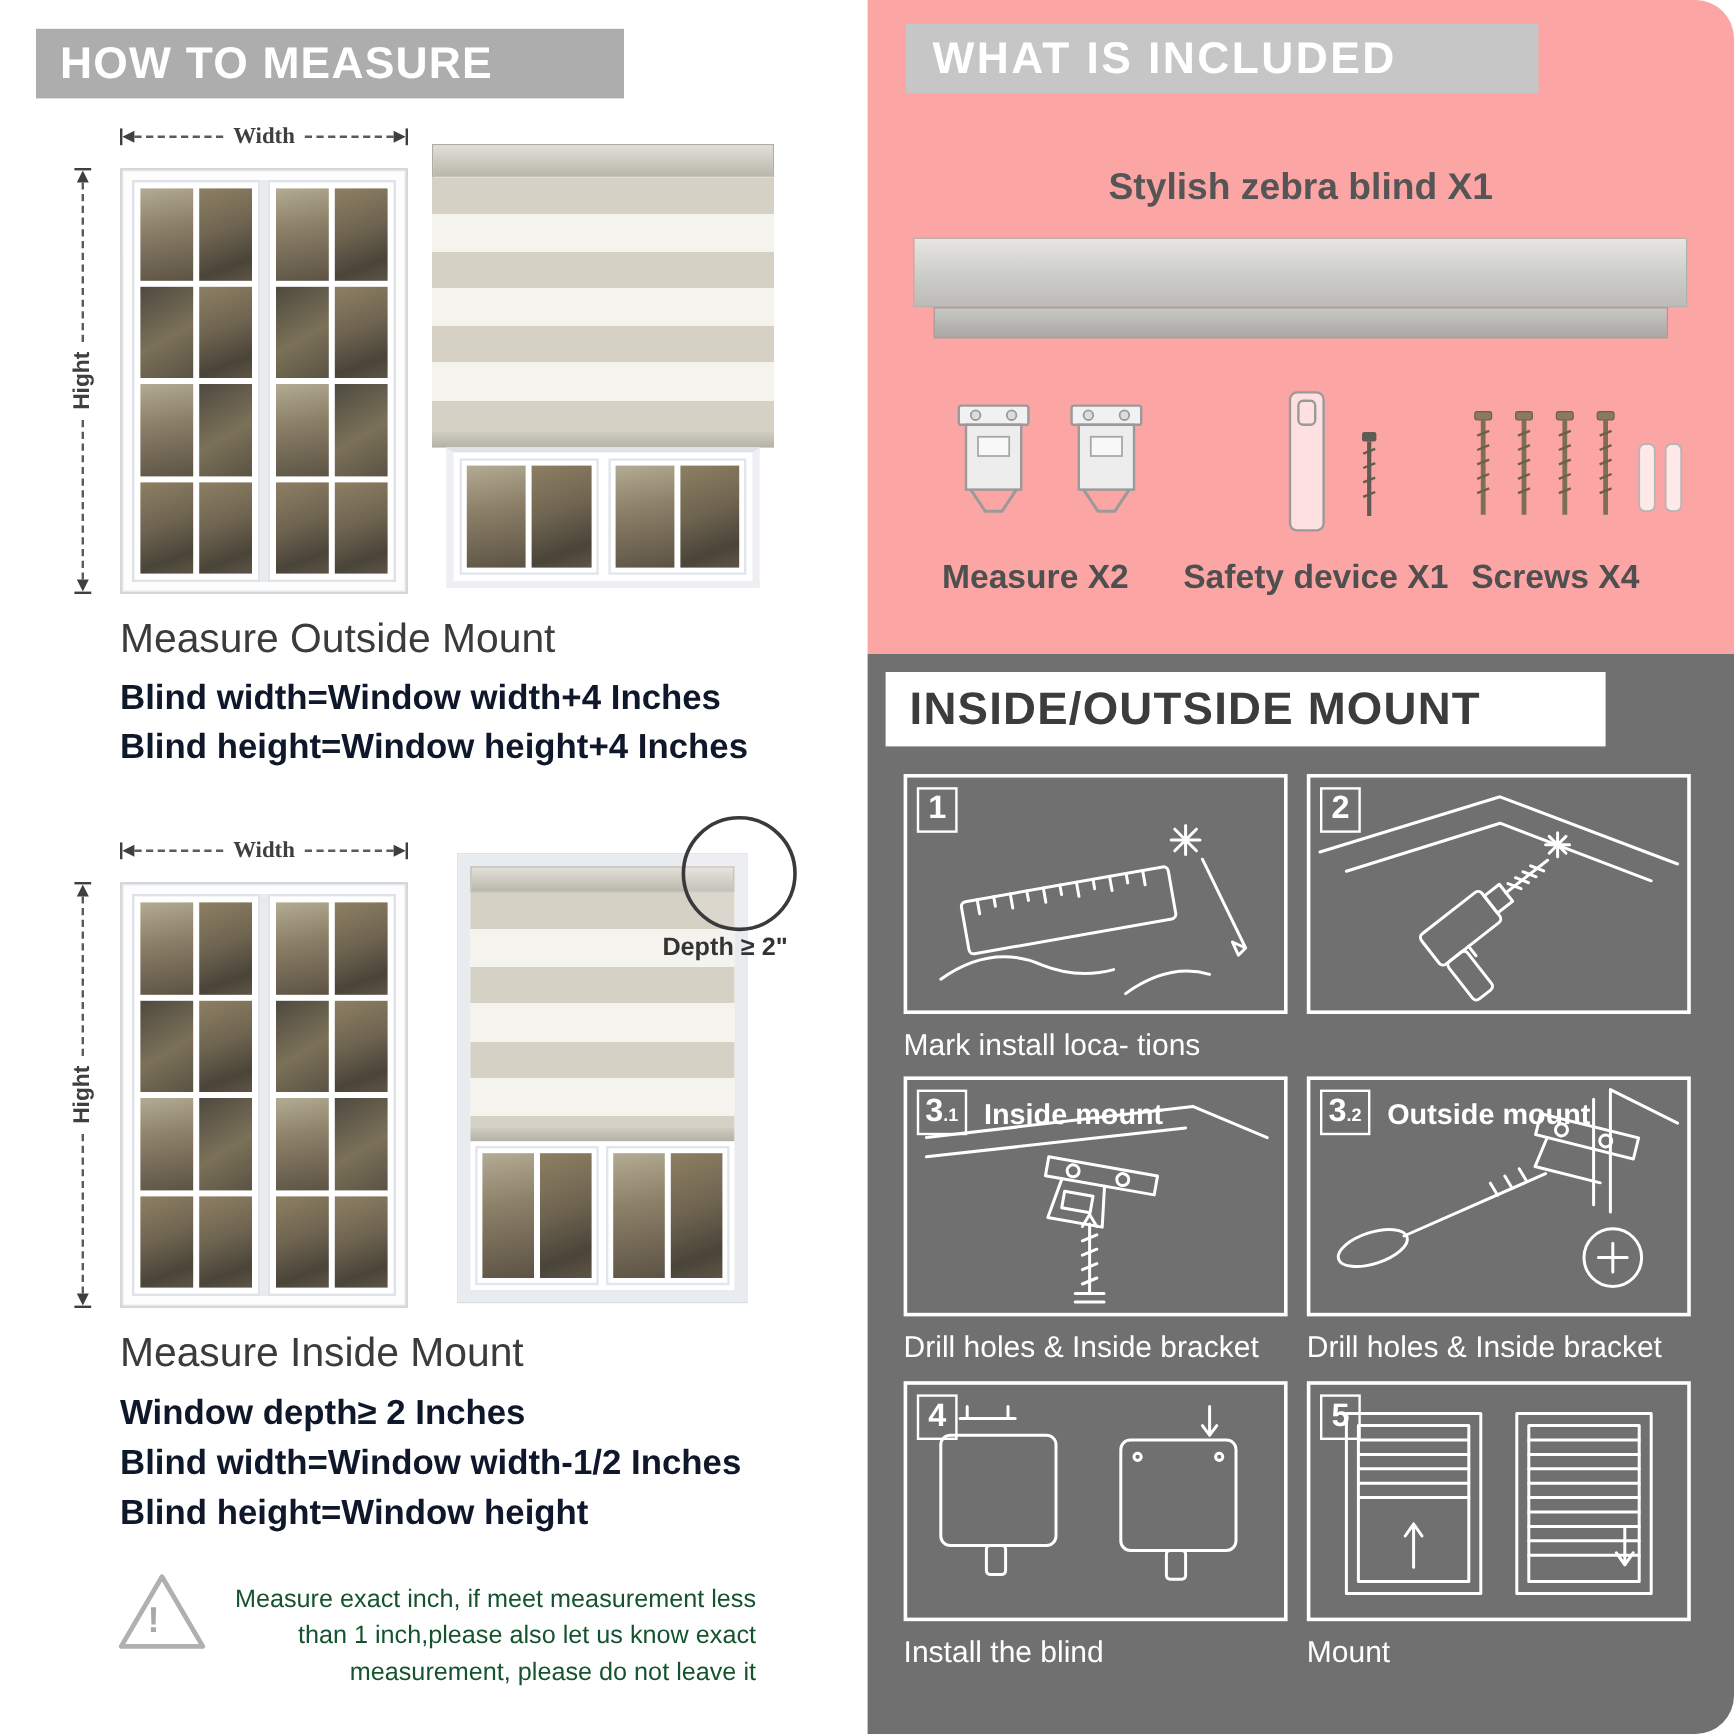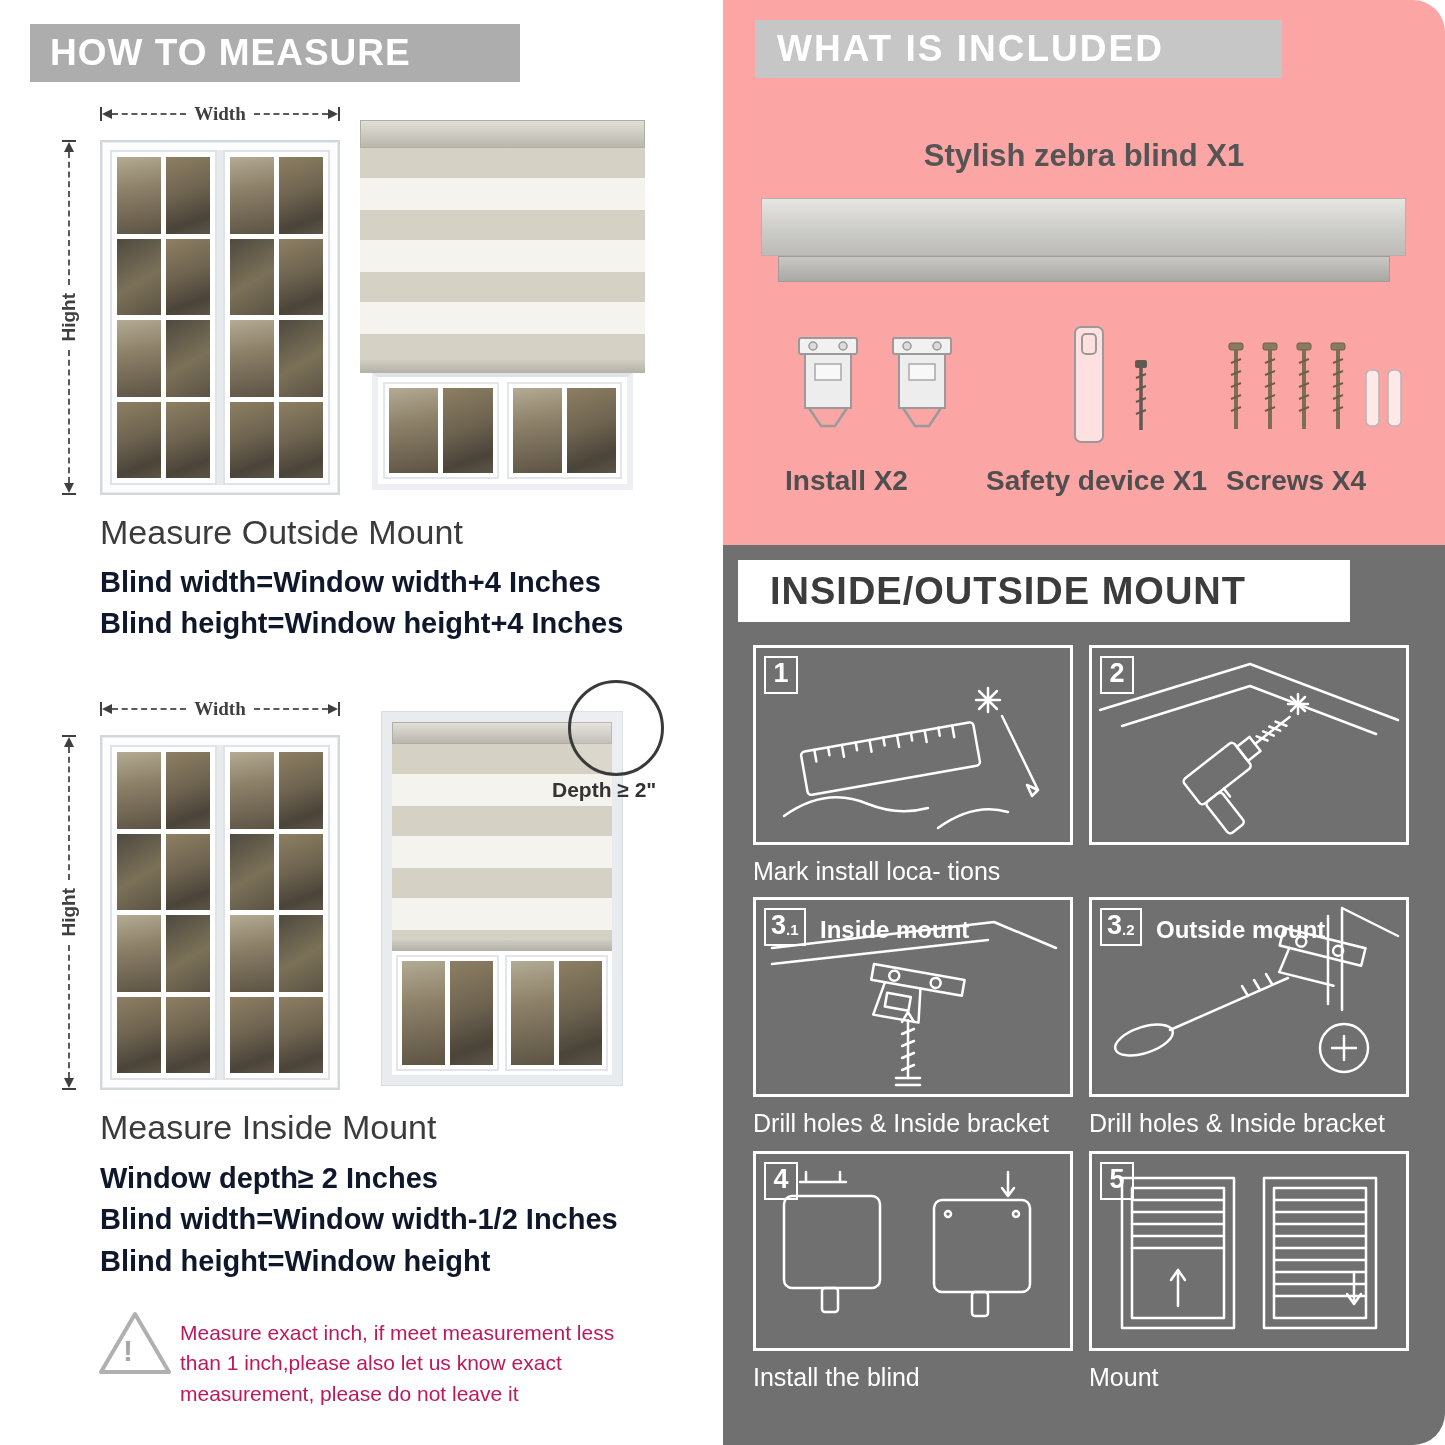--- a/index.html
+++ b/index.html
@@ -49,33 +49,33 @@
   .vdim .ah-u { width:0;height:0;border-left:5px solid transparent;border-right:5px solid transparent;border-bottom:10px solid #3f3f3f; }
   .vdim .ah-d { width:0;height:0;border-left:5px solid transparent;border-right:5px solid transparent;border-top:10px solid #3f3f3f; }
   .vdim .dash { flex:1; border-left:2px dashed #5a5a5a; width:0; }
   .vdim .lab { writing-mode:vertical-rl; transform:rotate(180deg); padding:8px 0; }
 
   .depth-circle { position:absolute; left:568px; top:680px; width:90px; height:90px; border:3px solid #3a3a3a; border-radius:50%; background:rgba(255,255,255,0.15); z-index:5; }
   .depth-label { position:absolute; left:552px; top:778px; color:#333; font-size:21px; font-weight:bold; z-index:5; }
 
   .warning-wrap { position:absolute; left:95px; top:1308px; width:80px; height:72px; }
   .warning-mark { position:absolute; left:28px; top:26px; color:#a8a8a8; font-size:30px; font-weight:bold; }
-  .warning-text { position:absolute; left:180px; top:1318px; width:450px; color:#be185d; font-size:21px; line-height:1.45; }
+  .warning-text { position:absolute; left:180px; top:1318px; width:450px; color:#14532d; font-size:21px; line-height:1.45;text-align:right; }
 
   
   .included-block { position:absolute; left:723px; top:0; width:722px; height:545px; background:#fca5a5; }
   .included-banner { position:absolute; left:32px; top:20px; width:505px; height:58px; background:#c6c6c6; color:#fff; font-size:37px; font-weight:bold; letter-spacing:2px; display:flex; align-items:center; padding-left:22px; }
   .product-label { position:absolute; left:0; top:138px; width:100%; text-align:center; color:#555; font-size:31px; font-weight:bold; }
   .headrail-top { position:absolute; left:38px; top:198px; width:645px; height:58px; background:linear-gradient(180deg,#e6e5e2 0%,#ccccc8 55%,#bcbbb7 100%); border:1px solid #b2b1ad; box-sizing:border-box; }
   .headrail-bottom { position:absolute; left:55px; top:256px; width:612px; height:26px; background:linear-gradient(180deg,#c8c7c3,#a9a8a4); border:1px solid #9e9d99; box-sizing:border-box; }
   .item-label { position:absolute; color:#4f4f4f; font-size:28px; font-weight:bold; }
 
   
   .mount-block { position:absolute; left:723px; top:545px; width:722px; height:900px; background:#707070; }
-  .mount-banner { position:absolute; left:15px; top:15px; width:580px; height:62px; background:#fff; color:#3c3c3c; font-size:38px; font-weight:bold; letter-spacing:1px; display:flex; align-items:center; padding-left:32px; }
+  .mount-banner { position:absolute; left:15px; top:15px; width:580px; height:62px; background:#fff; color:#3c3c3c; font-size:38px; font-weight:bold; letter-spacing:1px; display:flex; align-items:center; padding-left:20px; }
   .panel { position:absolute; width:320px; height:200px; border:3px solid #fff; box-sizing:border-box; }
   .step-num { position:absolute; top:8px; left:8px; min-width:34px; height:38px; border:2px solid #fff; color:#fff; font-weight:bold; font-size:27px; display:flex; align-items:flex-end; justify-content:center; padding:0 5px 3px; box-sizing:border-box; }
   .step-sub { font-size:15px; padding-bottom:3px; }
   .step-title { position:absolute; top:16px; left:64px; color:#fff; font-size:24px; font-weight:bold; }
   .step-caption { position:absolute; color:#fff; font-size:25px; font-weight:normal; }
   .lineart, .lineart * { stroke:#ffffff; fill:none; stroke-width:2.5; stroke-linecap:round; stroke-linejoin:round; }
   .panel svg { position:absolute; left:0; top:0; width:100%; height:100%; }
 </style>
 </head>
 <body>
@@ -276,21 +276,21 @@
       </g>
       <g transform="translate(120,8)">
         <rect x="-7" y="0" width="14" height="7" rx="2" fill="#8a7b60" stroke="#6d6049"></rect>
         <line x1="0" y1="7" x2="0" y2="86" stroke="#7d6f55" stroke-width="4"></line>
         <path d="M-5,20 L5,16 M-5,32 L5,28 M-5,44 L5,40 M-5,56 L5,52 M-5,68 L5,64" stroke="#6d6049" stroke-width="2" fill="none"></path>
       </g>
       <rect x="148" y="35" width="13" height="56" rx="5" fill="rgba(255,255,255,0.75)" stroke="#b5b5b5" stroke-width="1.5"></rect>
       <rect x="170" y="35" width="13" height="56" rx="5" fill="rgba(255,255,255,0.75)" stroke="#b5b5b5" stroke-width="1.5"></rect>
     </svg>
 
-    <div class="item-label" style="left:62px; top:465px;">Install X2</div>
+    <div class="item-label" style="left:62px; top:465px;">Measure X2</div>
     <div class="item-label" style="left:263px; top:465px;">Safety device X1</div>
     <div class="item-label" style="left:503px; top:465px;">Screws X4</div>
   </div>
 
   <div class="mount-block">
     <div class="mount-banner">
       <span>INSIDE/OUTSIDE MOUNT</span>
     </div>
 
     <div class="panel" style="left:30px; top:100px;">

